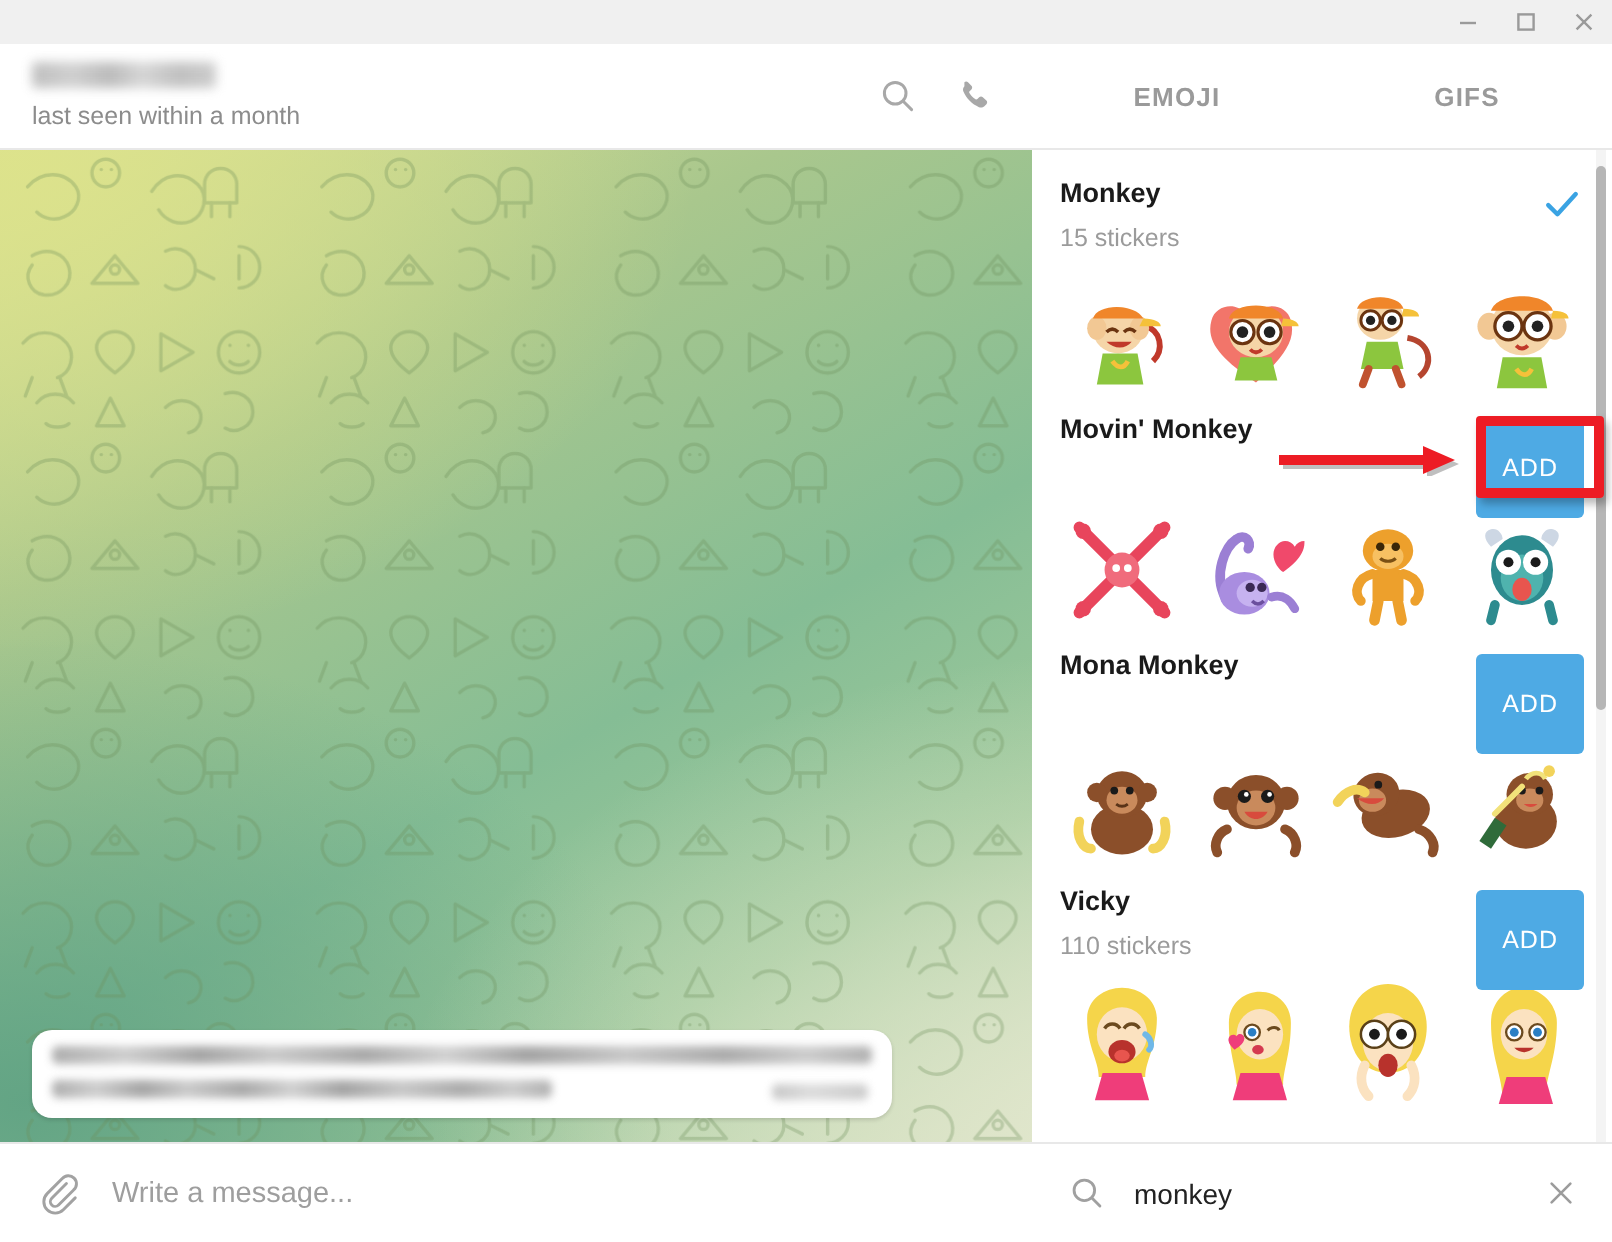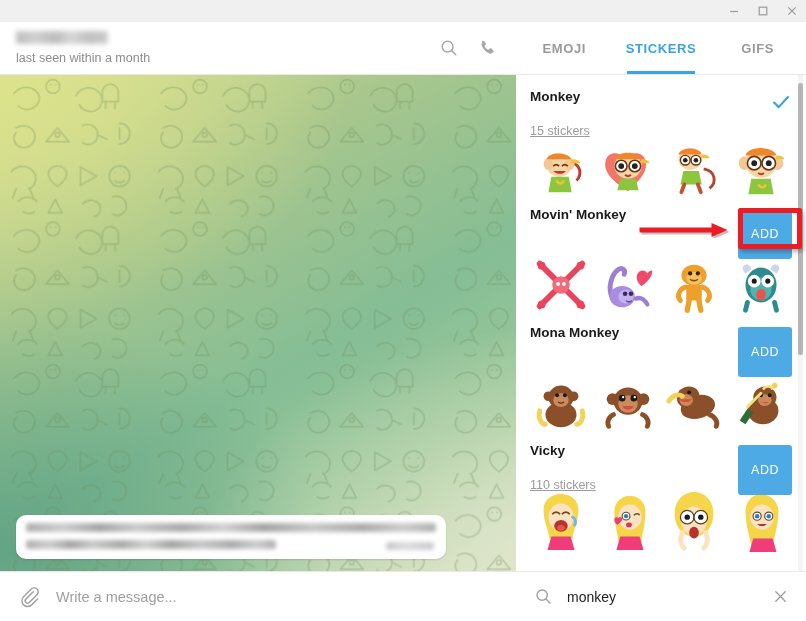--- a/index.html
+++ b/index.html
@@ -137,21 +137,21 @@
 
   .packs {
     flex: 1 1 auto; position: relative; overflow: hidden; background: #fff;
   }
   .packs-inner { padding: 10px 0 0 0; }
   .pack { padding: 0 14px; }
   .pack-head {
     position: relative; height: 44px; padding-top: 3px;
   }
   .pack-title { font-size: 13.5px; font-weight: bold; color: #1a1a1a; line-height: 18px; }
-  .pack-count { font-size: 12.5px; color: #9b9b9b; line-height: 17px; margin-top: 17px; text-decoration: underline; }
+  .pack-count { font-size: 12.5px; color: #9b9b9b; line-height: 17px; margin-top: 5px; }
   .pack-action { position: absolute; right: 0; top: 6px; }
   .add-btn {
     background: #4eaae4; color: #fff; border: none;
     font-family: "Liberation Sans", sans-serif;
     font-size: 12.5px; font-weight: normal; letter-spacing: .5px;
     padding: 18px 13px; border-radius: 3px; cursor: pointer;
   }
   .check-icon { color: #3aa3e3; display: block; }
   .pack-row {
     display: flex; align-items: center; justify-content: space-between;
@@ -317,21 +317,20 @@
             <path d="M12 17.4V21"></path>
         </svg>
       </div>
     </div>
   </div>
 
   <div class="sticker-col">
 
     <div class="tabs">
       <div class="tab">EMOJI</div>
-      <div class="tab active">STICKERS</div>
       <div class="tab">GIFS</div>
     </div>
 
     <div class="packs">
       <div class="packs-inner">
 
         <div class="pack">
           <div class="pack-head">
             <div class="pack-title">Monkey</div>
             <div class="pack-count">15 stickers</div>

